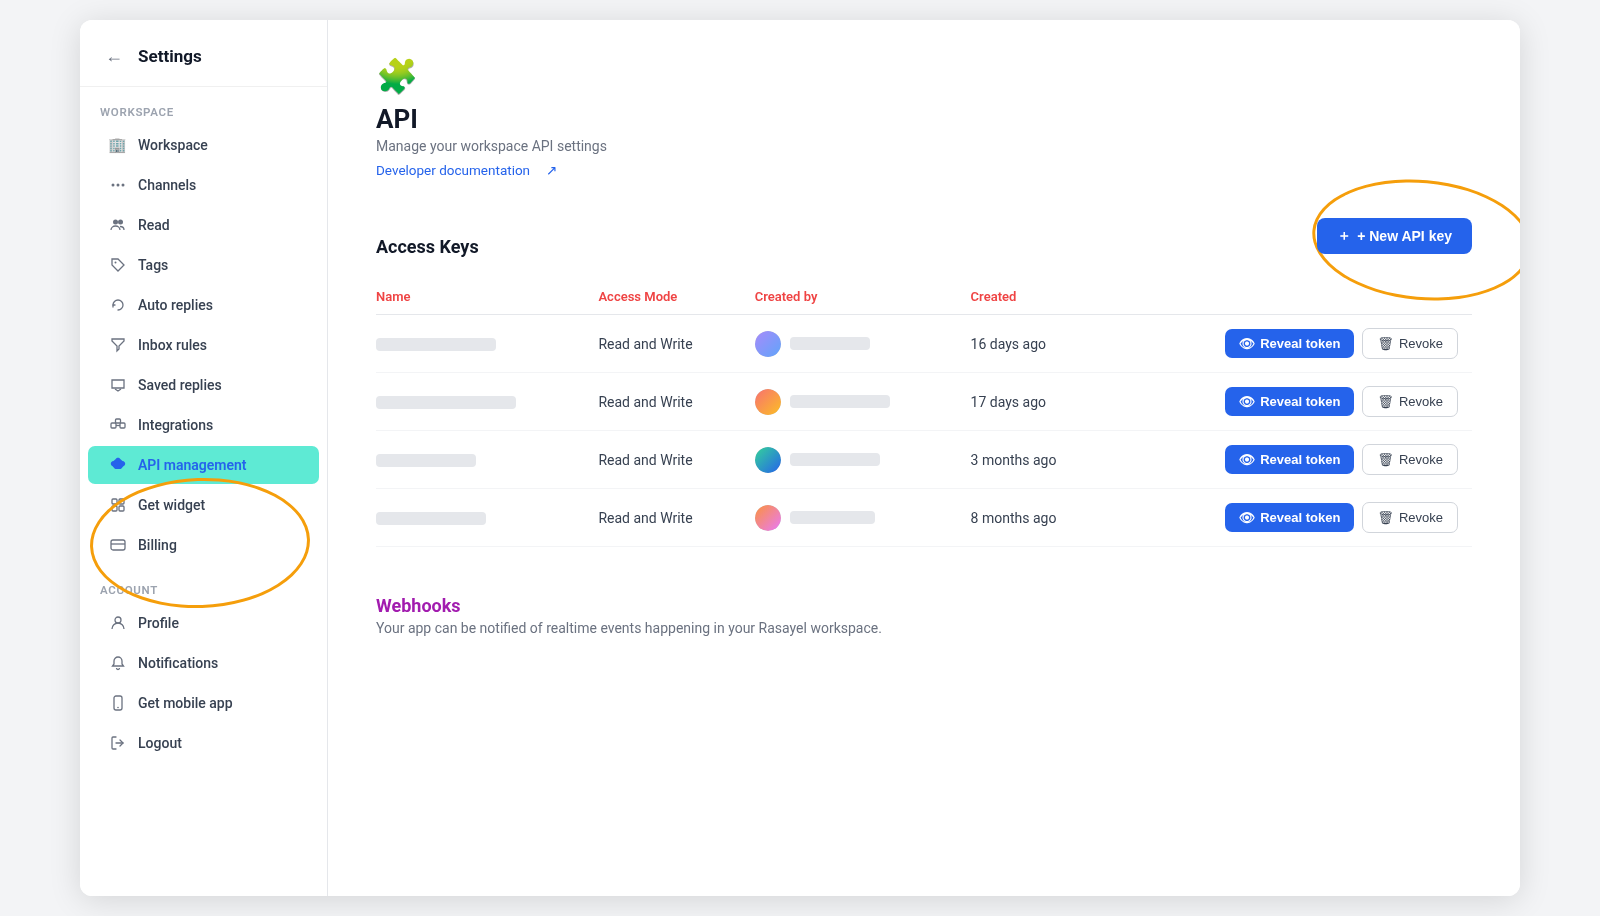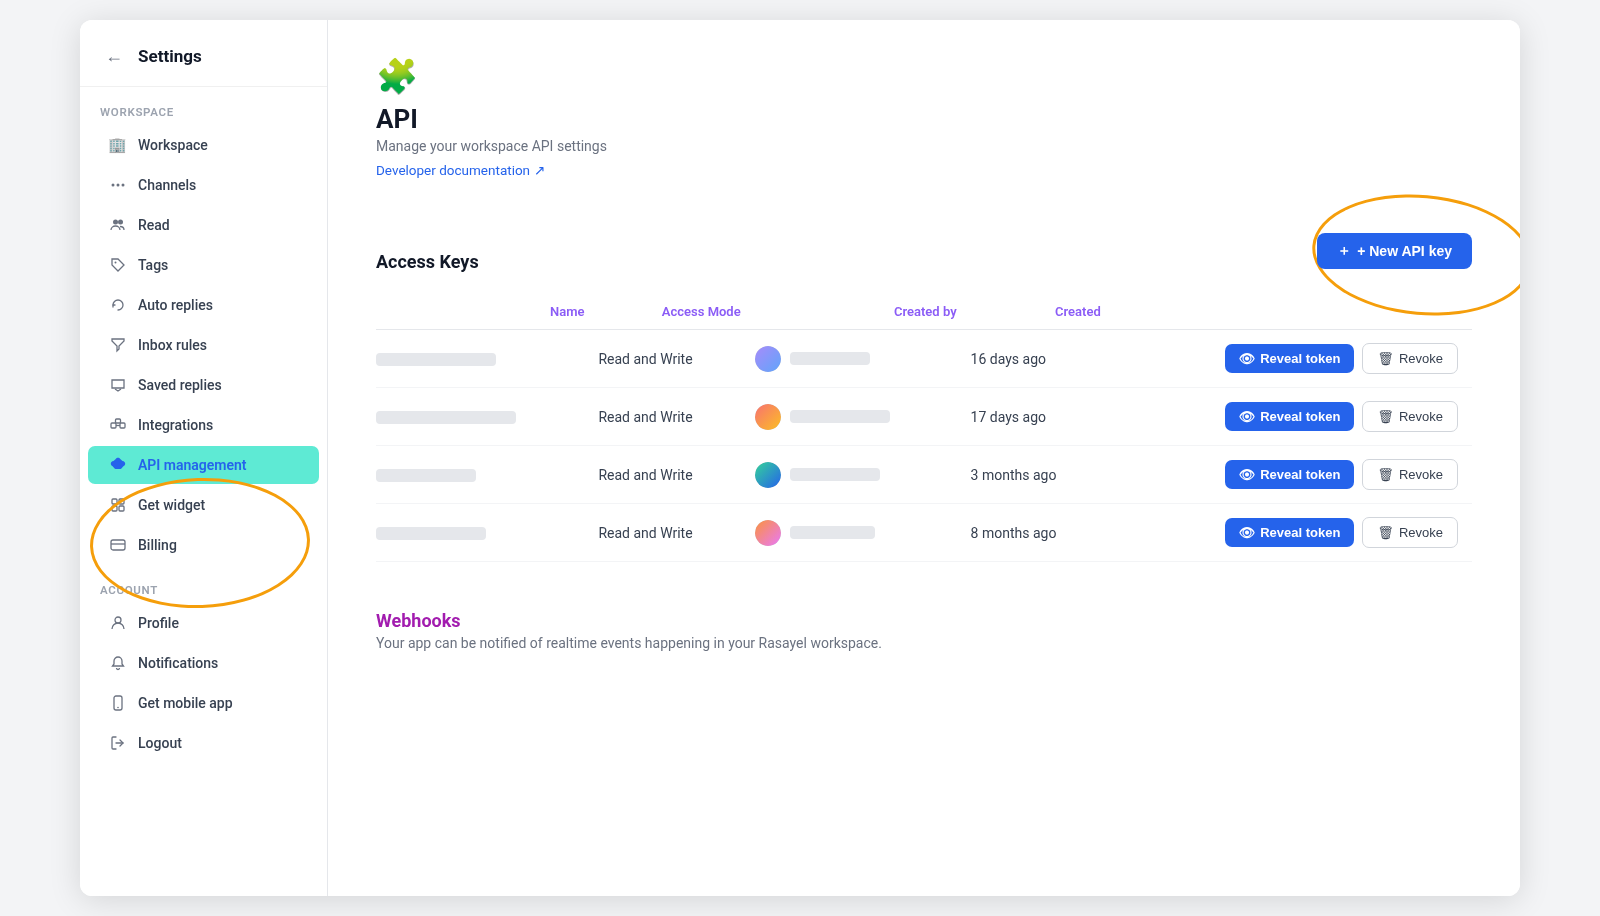--- a/index.html
+++ b/index.html
@@ -104,22 +104,22 @@
       font-size: 14px;
       color: #6b7280;
       margin-bottom: 6px;
     }
     .dev-doc-link {
       font-size: 13.5px;
       color: #2563eb;
       text-decoration: none;
       display: inline-flex;
       align-items: center;
-      gap: 4px;
-      margin-bottom: 51px;
+      gap: 16px;
+      margin-bottom: 36px;
     }
     
     .section-header {
       display: flex;
       align-items: center;
       justify-content: space-between;
       margin-bottom: 22px;
     }
     .section-title {
       font-size: 18px;
@@ -145,24 +145,24 @@
     
     .api-table {
       width: 100%;
       border-collapse: collapse;
       margin-bottom: 48px;
     }
     .api-table thead tr {
       border-bottom: 1px solid #e5e7eb;
     }
     .api-table th {
-      text-align: right;
+      text-align: left;
       font-size: 13px;
       font-weight: 600;
-      color: #8b5cf6;
+      color: #ef4444;
       padding: 10px 14px 10px 0;
     }
     .api-table td {
       padding: 13px 14px 13px 0;
       font-size: 14px;
       color: #374151;
       border-bottom: 1px solid #f3f4f6;
       vertical-align: middle;
     }
     .blurred-text {

